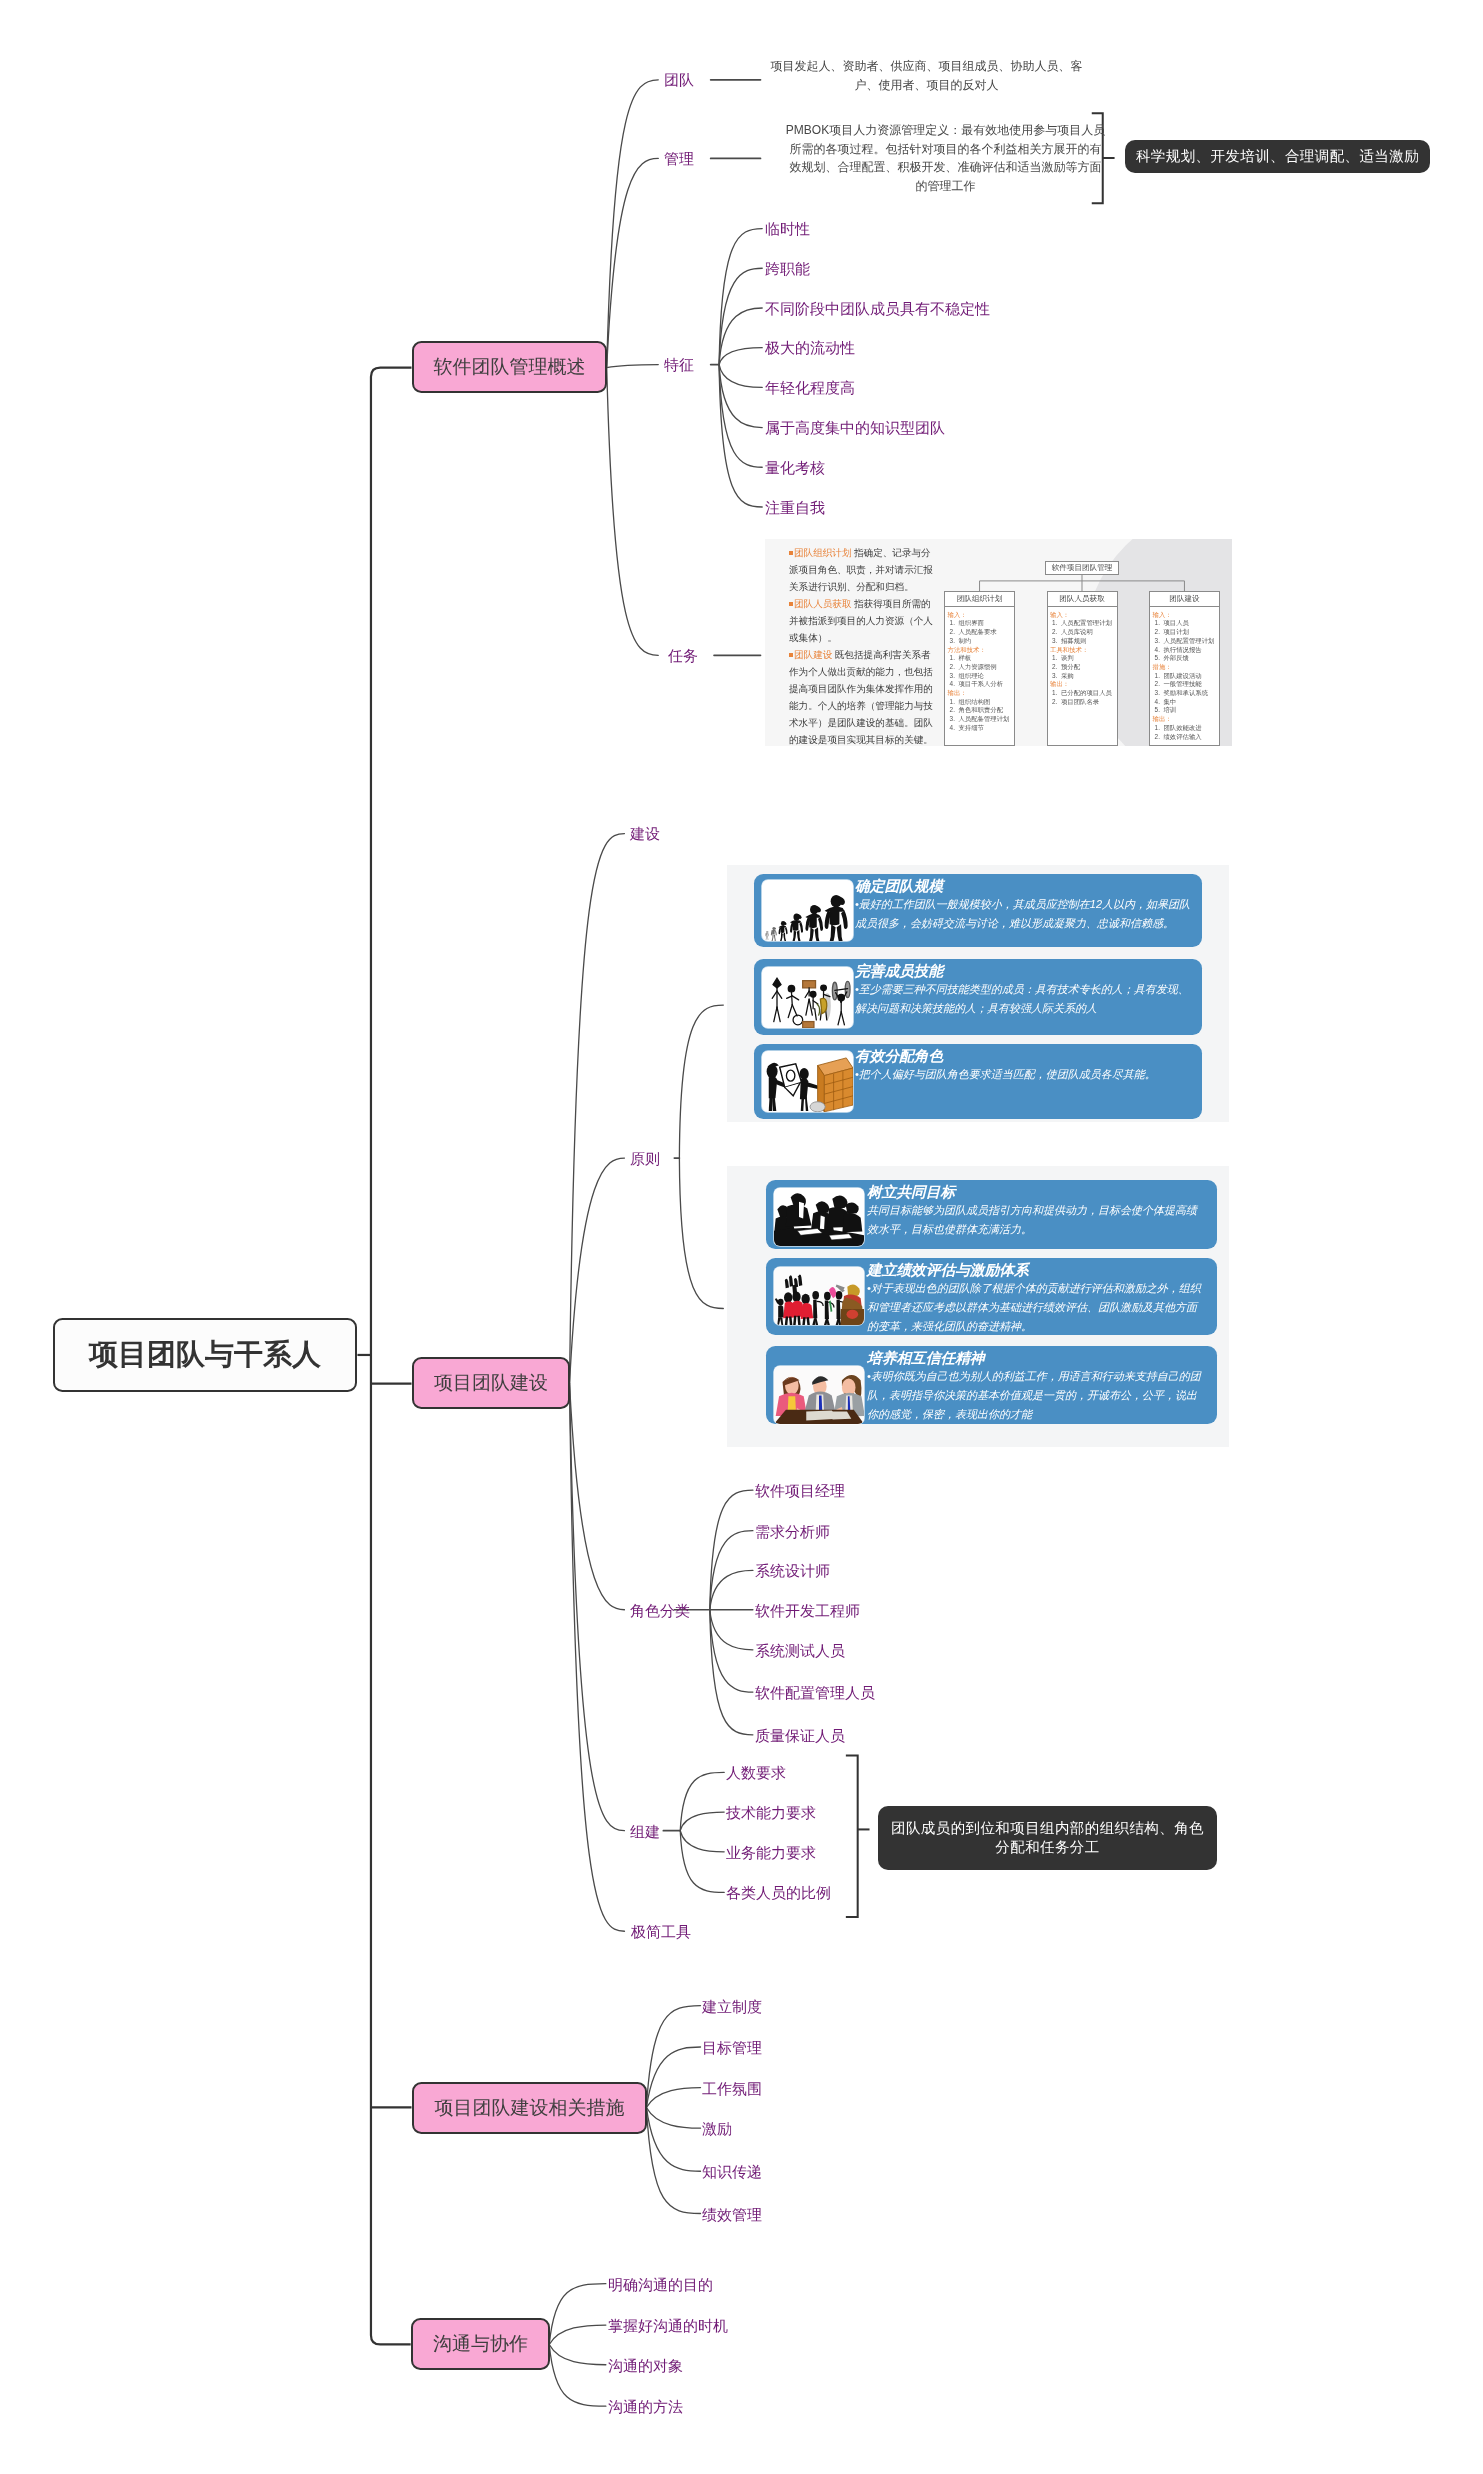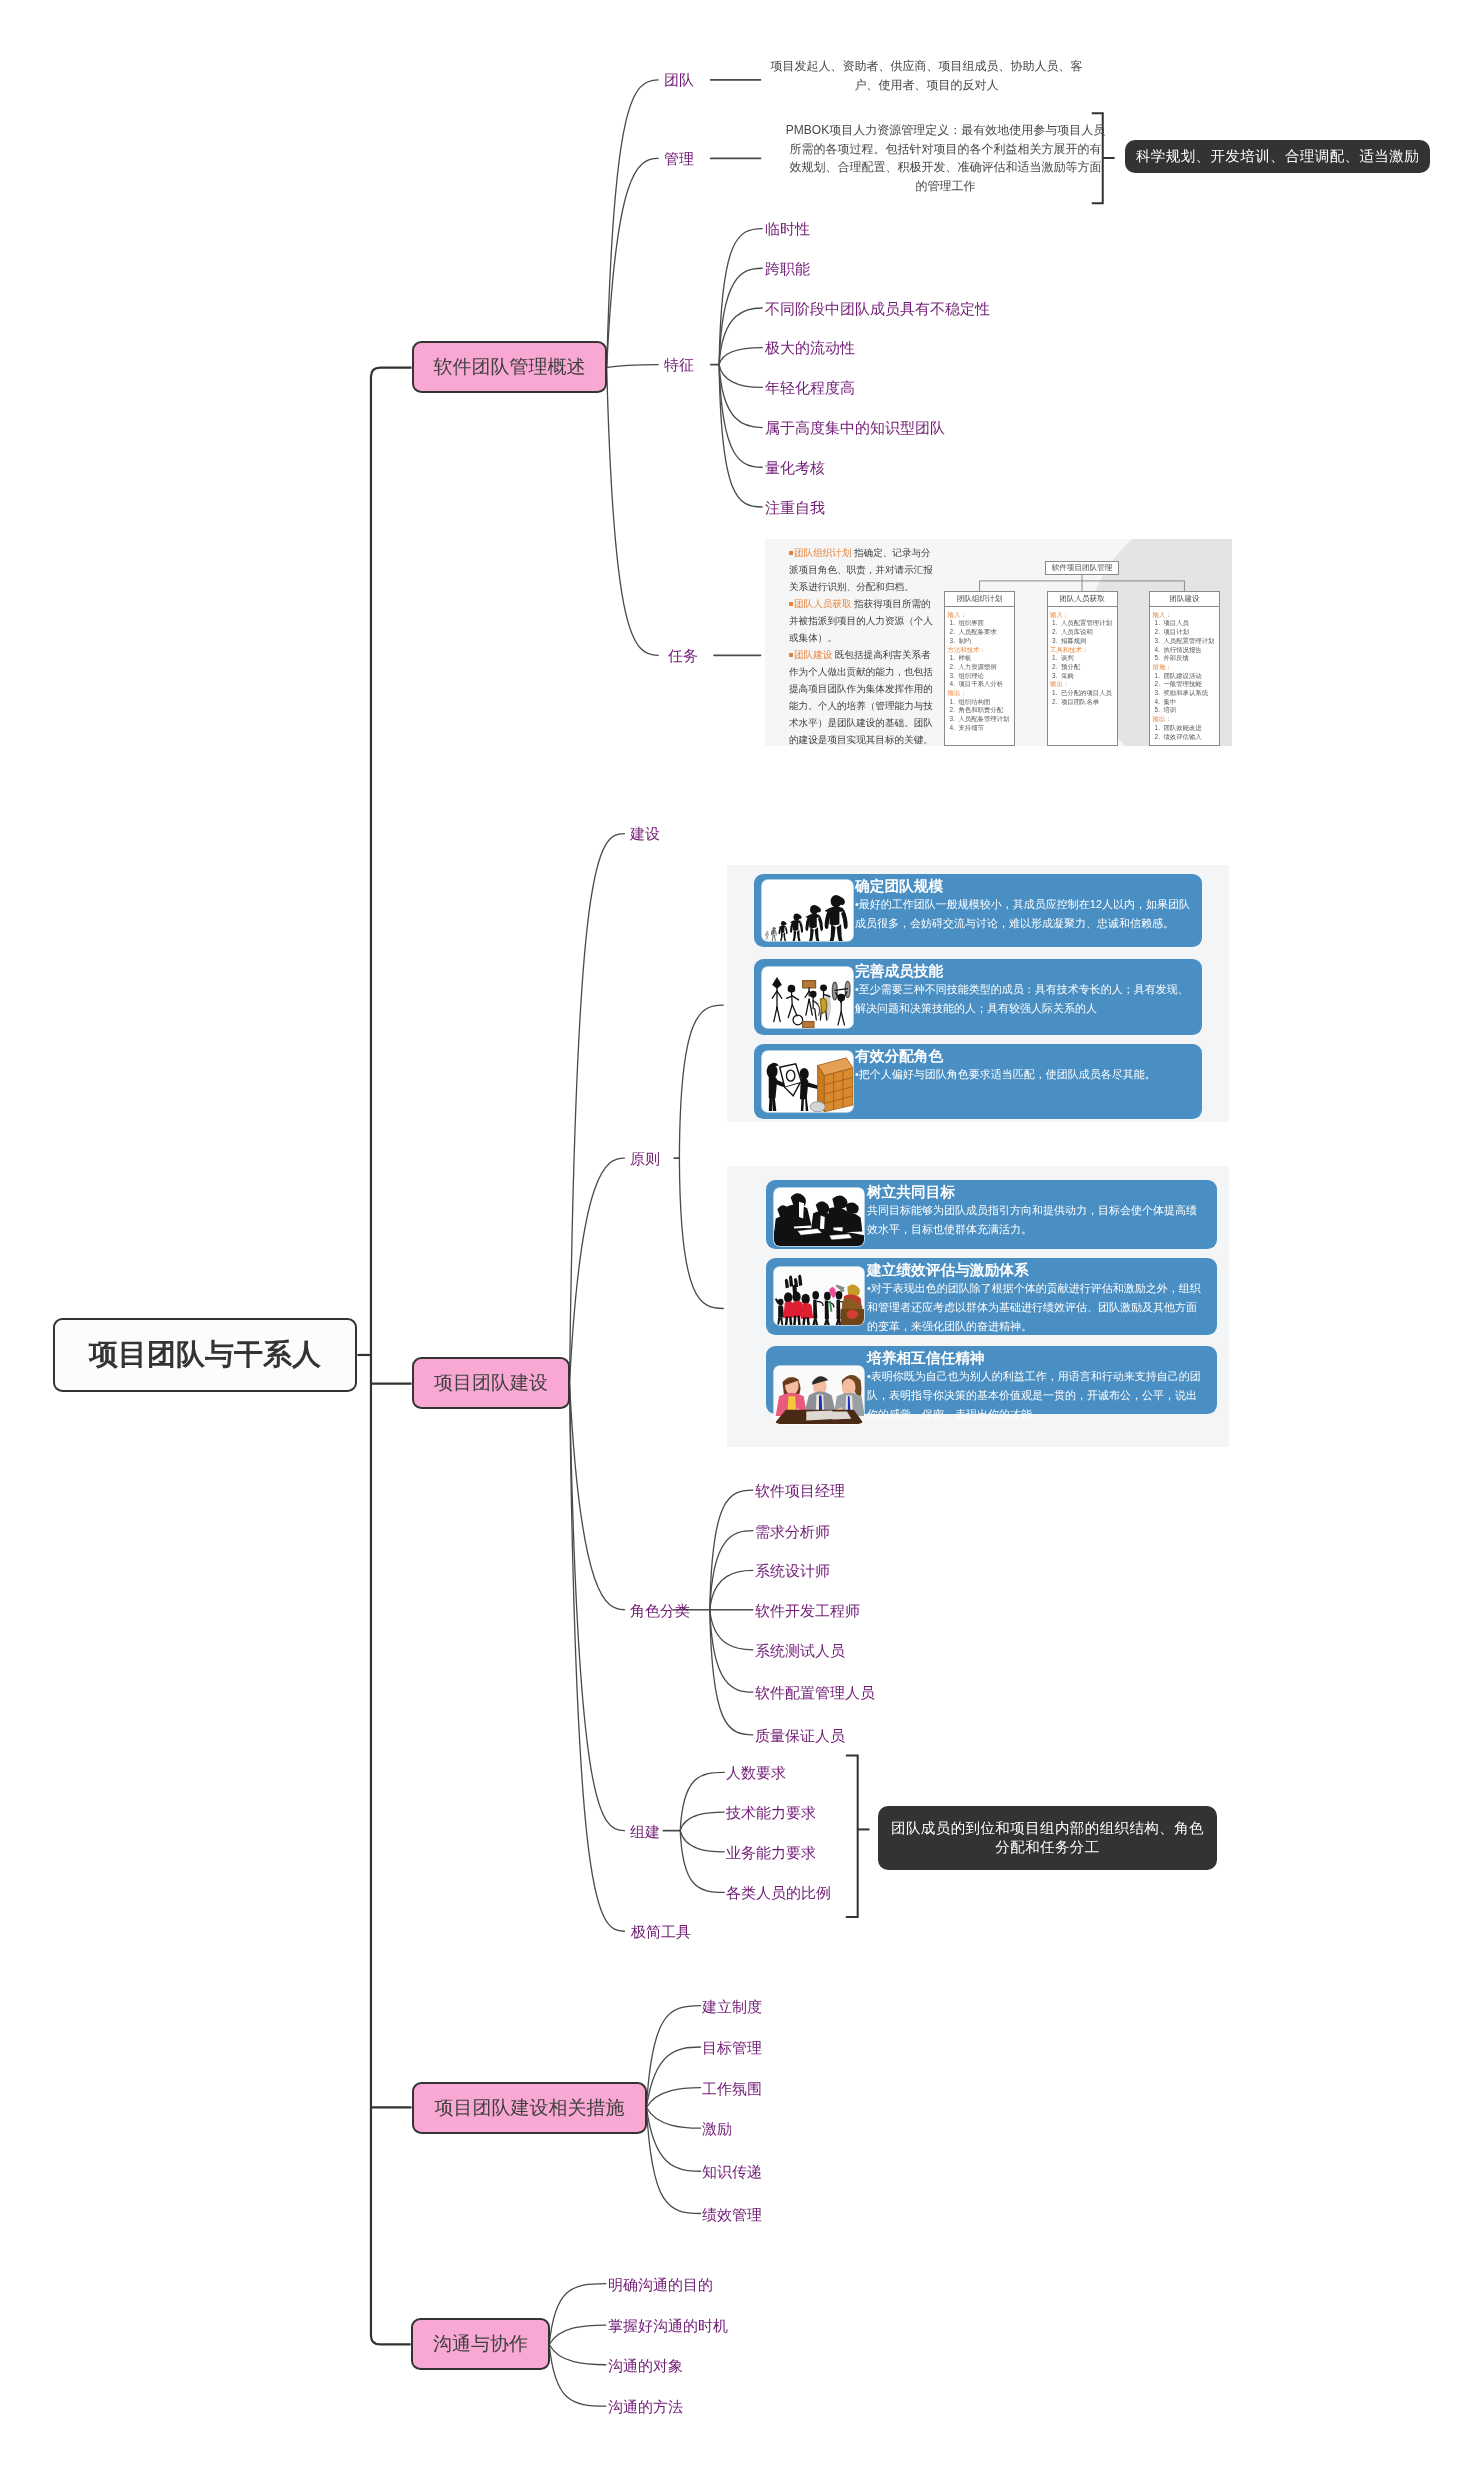--- a/index.html
+++ b/index.html
@@ -39,21 +39,21 @@
 .oc-cols{display:flex;justify-content:space-between;width:276px;}
 .oc-col{width:71px;border:0.8px solid #8a8a8a;background:#fff;box-sizing:border-box;}
 .oc-h{font-size:7.6px;line-height:13.5px;text-align:center;border-bottom:0.8px solid #8a8a8a;color:#4a4a4a;}
 .oc-b{padding:4.2px 1.7px 3.4px 1.7px;font-size:6.4px;line-height:8.7px;color:#555;min-height:134px;box-sizing:border-box;}
 .oc-hd{color:#e8833a;padding-left:0.8px;}
 .oc-ol{margin:0 0 0 10px;padding:0;list-style:decimal;}
 .oc-ol li{margin:0;padding:0 0 0 1.7px;}
 
 
 .panel{position:absolute;background:#f4f5f6;}
-.card{position:absolute;background:#4a8fc4;border-radius:9.3px;box-sizing:border-box;}
+.card{position:absolute;background:#4a8fc4;border-radius:9.3px;box-sizing:border-box;font-style:italic;}
 .card-ic{position:absolute;left:7.6px;background:#fff;border-radius:6px;overflow:hidden;
          box-shadow:0 0 0 0.8px rgba(255,255,255,.75);}
 .card-ic svg{display:block;width:100%;height:100%;}
 .card-tx{position:absolute;top:2.5px;width:340px;}
 .card-t{font-size:14.7px;font-weight:700;color:#fff;line-height:18px;white-space:nowrap;}
 .card-b{font-size:11px;color:#fff;line-height:19px;}
 
 </style>
 </head>
 <body>
@@ -494,21 +494,21 @@
             <path d="M86 40 q14 3 20 12 l0 24 l-26 0 l2 -30z" fill="#8a5a22"></path>
             <path d="M80 55 l28 0 l0 21 l-28 0z" fill="#6e4418"></path>
             <ellipse cx="94" cy="62" rx="7" ry="6" fill="#d04030"></ellipse>
           </svg>
         </div>
         <div class="card-tx" style="left:101px">
           <div class="card-t">建立绩效评估与激励体系</div>
           <div class="card-b">•对于表现出色的团队除了根据个体的贡献进行评估和激励之外，组织和管理者还应考虑以群体为基础进行绩效评估、团队激励及其他方面的变革，来强化团队的奋进精神。</div>
         </div>
       </div>
-      <div class="card" style="left:39px;top:180px;width:451px;height:68px">
+      <div class="card" style="left:39px;top:180px;width:451px;height:78px">
         <div class="card-ic" style="top:20px;width:90px;height:58px">
           <svg viewBox="0 0 106 65" width="100%" height="100%" preserveAspectRatio="none">
             <rect width="106" height="65" fill="#fbfafa"></rect>
             <path d="M10 18 q10 -11 19 -1 q5 9 -1 17 l-16 1z" fill="#6b3a1e"></path>
             <ellipse cx="21" cy="22" rx="8" ry="10" fill="#f4bda2"></ellipse>
             <path d="M11 19 q9 -11 19 -3 q-9 3 -19 6z" fill="#6b3a1e"></path>
             <path d="M6 34 q15 -8 29 0 l4 22 l-37 0z" fill="#ea5a7d"></path>
             <path d="M17 34 l8 0 l1 20 l-10 0z" fill="#f5c83a"></path>
             <path d="M27 47 q8 4 12 9 l-14 1z" fill="#f4bda2"></path>
             <ellipse cx="54" cy="23" rx="8" ry="10" fill="#f4bda2"></ellipse>

